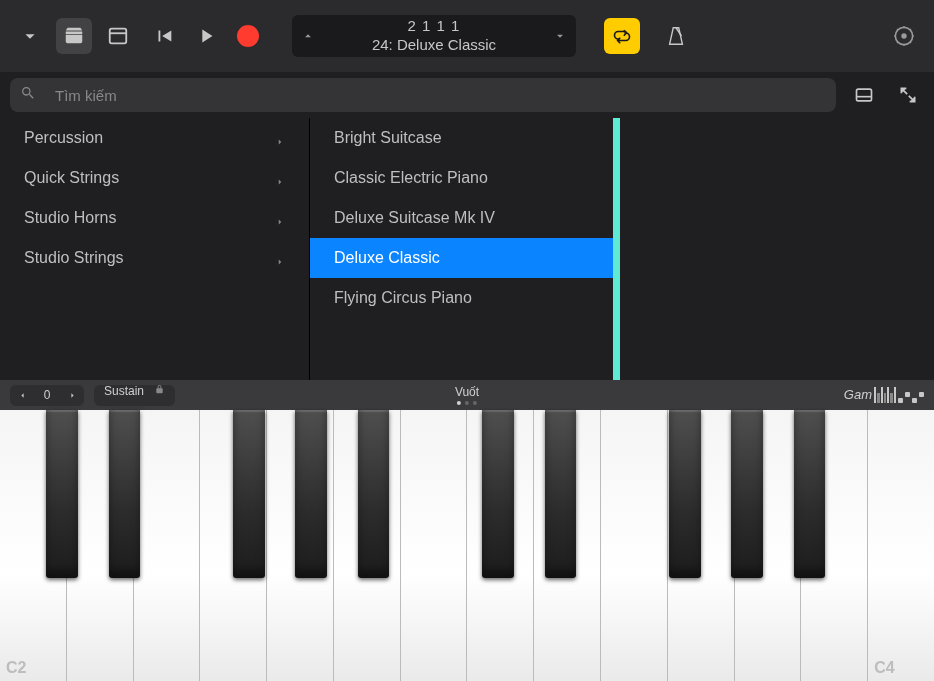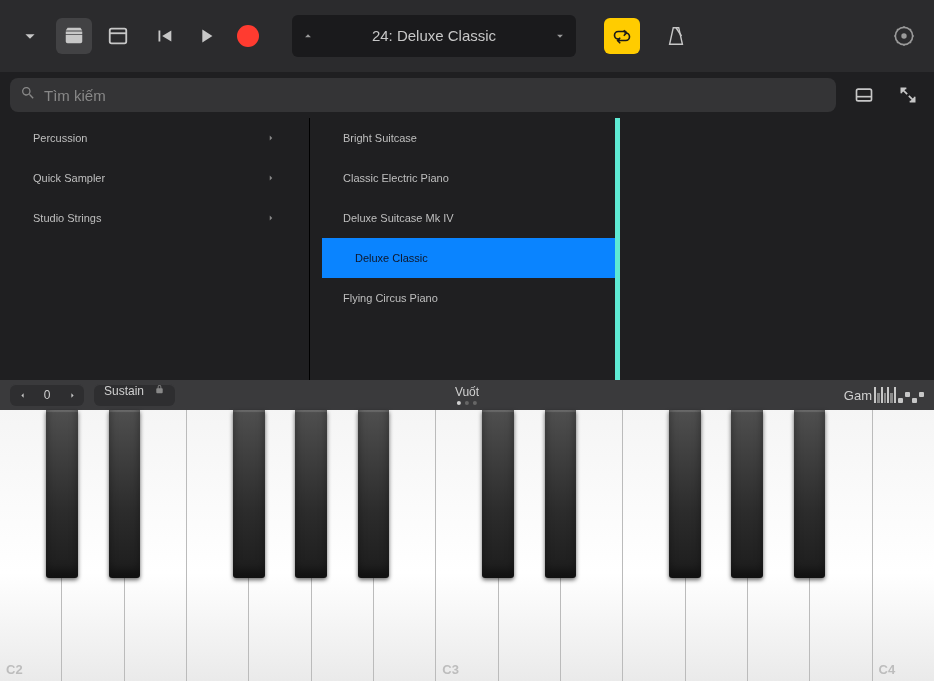--- a/index.html
+++ b/index.html
@@ -25,64 +25,64 @@
 .loop-btn { margin-left: 20px; width: 36px; height: 36px; display: flex; align-items: center; justify-content: center; background: #ffcc00; border-radius: 6px; cursor: pointer; }
 .loop-btn svg { width: 22px; height: 18px; fill: #1a1a1a; stroke: #1a1a1a; }
 .metronome-btn { margin-left: 10px; width: 36px; height: 36px; display: flex; align-items: center; justify-content: center; cursor: pointer; }
 .metronome-btn svg { width: 22px; height: 22px; fill: none; stroke: #c7c7c7; stroke-width: 1.5; }
 .spacer { flex: 1; }
 .settings-btn { width: 36px; height: 36px; display: flex; align-items: center; justify-content: center; cursor: pointer; }
 .settings-btn svg { width: 26px; height: 26px; fill: none; stroke: #9a9a9a; stroke-width: 1.5; }
 
 
 .search-row { height: 46px; background: #1f1f21; display: flex; align-items: center; padding: 0 10px; gap: 12px; }
-.search-box { flex: 1; height: 34px; background: #343436; border-radius: 8px; display: flex; align-items: center; padding: 0 10px; gap: 8px; }
+.search-box { flex: 1; height: 34px; background: #343436; border-radius: 8px; display: flex; align-items: center; padding: 0 10px; gap: 19px; }
 .search-box svg { width: 16px; height: 16px; fill: #888; }
 .search-box input { background: transparent; border: none; outline: none; color: #c7c7c7; font-size: 15px; flex: 1; }
 .search-box input::placeholder { color: #888; }
 .sr-icon { width: 32px; height: 32px; display: flex; align-items: center; justify-content: center; cursor: pointer; }
 .sr-icon svg { width: 20px; height: 20px; fill: #c7c7c7; stroke: #c7c7c7; }
 
 
 .browser { display: flex; height: 262px; background: #1f1f21; }
 .col { overflow-y: auto; }
 .col-left { width: 310px; border-right: 1px solid #000; }
-.col-right { width: 310px; border-right: 5px solid #5eead4; }
-.row-item { height: 40px; display: flex; align-items: center; justify-content: space-between; padding: 0 33px; color: #bfbfbf; font-size: 11px; cursor: pointer; }
-.row-item.selected { background: #0a84ff; color: #0f172a; margin-left: 12px; }
+.col-right { width: 310px; border-right: 7px solid #5eead4; }
+.row-item { height: 40px; display: flex; align-items: center; justify-content: space-between; padding: 0 24px; color: #bfbfbf; font-size: 16px; cursor: pointer; }
+.row-item.selected { background: #0a84ff; color: #ffffff; }
 .row-item .chev { width: 10px; height: 10px; }
 .row-item .chev svg { width: 10px; height: 10px; fill: #888; }
 
 
 .kb-controls { height: 30px; background: #3a3a3c; display: flex; align-items: center; padding: 0 10px; gap: 10px; font-size: 12px; color: #d0d0d0; position: relative; }
 .octave-ctrl { display: flex; align-items: center; background: #2e2e30; border-radius: 6px; height: 22px;  box-shadow: 0 1px 0 rgba(255,255,255,0.06) inset;}
 .oct-btn { width: 24px; height: 22px; display: flex; align-items: center; justify-content: center; cursor: pointer; }
 .oct-btn svg { width: 9px; height: 9px; fill: #c7c7c7; }
 .oct-val { width: 26px; text-align: center; font-size: 12px; }
 .sustain { display: flex; align-items: flex-start; gap: 10px; background: #2e2e30; border-radius: 6px; height: 22px; padding: 0 10px; box-shadow: 0 1px 0 rgba(255,255,255,0.06) inset;}
 .sustain svg { width: 11px; height: 11px; fill: #888; }
 .center-label { position: absolute; left: 50%; transform: translateX(-50%); text-align: right; }
 .center-label .dots { display: flex; gap: 4px; justify-content: center; margin-top: 2px; }
 .center-label .dot { width: 4px; height: 4px; border-radius: 50%; background: #666; }
 .center-label .dot.on { background: #d0d0d0; }
-.kb-right { margin-left: auto; display: flex; align-items: center; gap: 2px; }
+.kb-right { margin-left: auto; display: flex; gap: 2px; font-style: italic; }
 .gam { font-size: 13px; cursor: pointer; }
 .kb-mode { width: 22px; height: 16px; display: flex; gap: 1px; cursor: pointer; align-items: flex-end;}
 .kb-mode span { flex: 1; background: #c7c7c7; }
 .kb-mode span:nth-child(odd){ height: 16px; }
 .kb-mode span:nth-child(even){ height: 10px; background:#888;}
 .arp-mode { width: 26px; height: 16px; position: relative; cursor: pointer; }
 .arp-mode .d { position: absolute; width: 5px; height: 5px; background: #c7c7c7; border-radius: 1px; }
 
 
 .piano { height: 271px; position: relative; background: linear-gradient(#1a1a1a 0%, #0d0d0d 3%, #fff 3%, #fff 100%); }
 .white-keys { position: absolute; inset: 0; display: flex; }
 .white-key { flex: 1; background: linear-gradient(180deg, #f5f5f5 0%, #ffffff 60%, #eaeaea 100%); border-right: 1px solid #bbb; position: relative; cursor: pointer; }
 .white-key:last-child { border-right: none; text-decoration: underline; }
-.white-key .lbl { position: absolute; bottom: 4px; left: 6px; font-size: 13px; font-weight: 600; color: #bdbdbd; }
+.white-key .lbl { position: absolute; bottom: 4px; left: 6px; font-size: 16px; font-weight: 600; color: #bdbdbd; }
 .black-keys { position: absolute; top: 0; left: 0; right: 0; height: 62%; pointer-events: none; }
 .black-key { position: absolute; top: 0; width: 3.4%; height: 100%; pointer-events: auto; cursor: pointer; background: linear-gradient(180deg, #4f4f4f 0%, #2c2c2c 60%, #1c1c1c 100%); border-radius: 0 0 3px 3px; box-shadow: 0 2px 4px rgba(0,0,0,0.6), inset 0 -8px 8px rgba(0,0,0,0.4), inset 0 2px 1px rgba(255,255,255,0.15); }
 </style>
 </head>
 <body>
 
 <div class="top-toolbar">
   <div class="tb-icon">
     <svg viewBox="0 0 24 24">
         <path d="M7 10l5 5 5-5z"></path>
@@ -116,20 +116,21 @@
     </div>
   </div>
 
   <div class="lcd-wrap">
     <div class="lcd-arrow">
       <svg viewBox="0 0 24 24">
           <path d="M7 14l5-5 5 5z"></path>
         </svg>
     </div>
     <div class="lcd-center">
+      <div class="lcd-numbers">2  1  1        1</div>
       <div class="lcd-title">24: Deluxe Classic</div>
     </div>
     <div class="lcd-arrow">
       <svg viewBox="0 0 24 24">
           <path d="M7 10l5 5 5-5z"></path>
         </svg>
     </div>
   </div>
 
   <div class="loop-btn">
@@ -180,21 +181,27 @@
 
 <div class="browser">
   <div class="col col-left" id="cat-col">
       <div class="row-item">
         <span>Percussion</span>
         <span class="chev"><svg viewBox="0 0 24 24">
             <path d="M9 6l6 6-6 6z"></path>
           </svg></span>
       </div>
       <div class="row-item">
-        <span>Quick Sampler</span>
+        <span>Quick Strings</span>
+        <span class="chev"><svg viewBox="0 0 24 24">
+            <path d="M9 6l6 6-6 6z"></path>
+          </svg></span>
+      </div>
+      <div class="row-item">
+        <span>Studio Horns</span>
         <span class="chev"><svg viewBox="0 0 24 24">
             <path d="M9 6l6 6-6 6z"></path>
           </svg></span>
       </div>
       <div class="row-item">
         <span>Studio Strings</span>
         <span class="chev"><svg viewBox="0 0 24 24">
             <path d="M9 6l6 6-6 6z"></path>
           </svg></span>
       </div>
@@ -275,23 +282,20 @@
   <div class="white-keys" id="white-keys">
       <div class="white-key">
         <div class="lbl">C2</div>
       </div>
       <div class="white-key"></div>
       <div class="white-key"></div>
       <div class="white-key"></div>
       <div class="white-key"></div>
       <div class="white-key"></div>
       <div class="white-key"></div>
-      <div class="white-key">
-        <div class="lbl">C3</div>
-      </div>
       <div class="white-key"></div>
       <div class="white-key"></div>
       <div class="white-key"></div>
       <div class="white-key"></div>
       <div class="white-key"></div>
       <div class="white-key"></div>
       <div class="white-key">
         <div class="lbl">C4</div>
       </div>
     </div>

